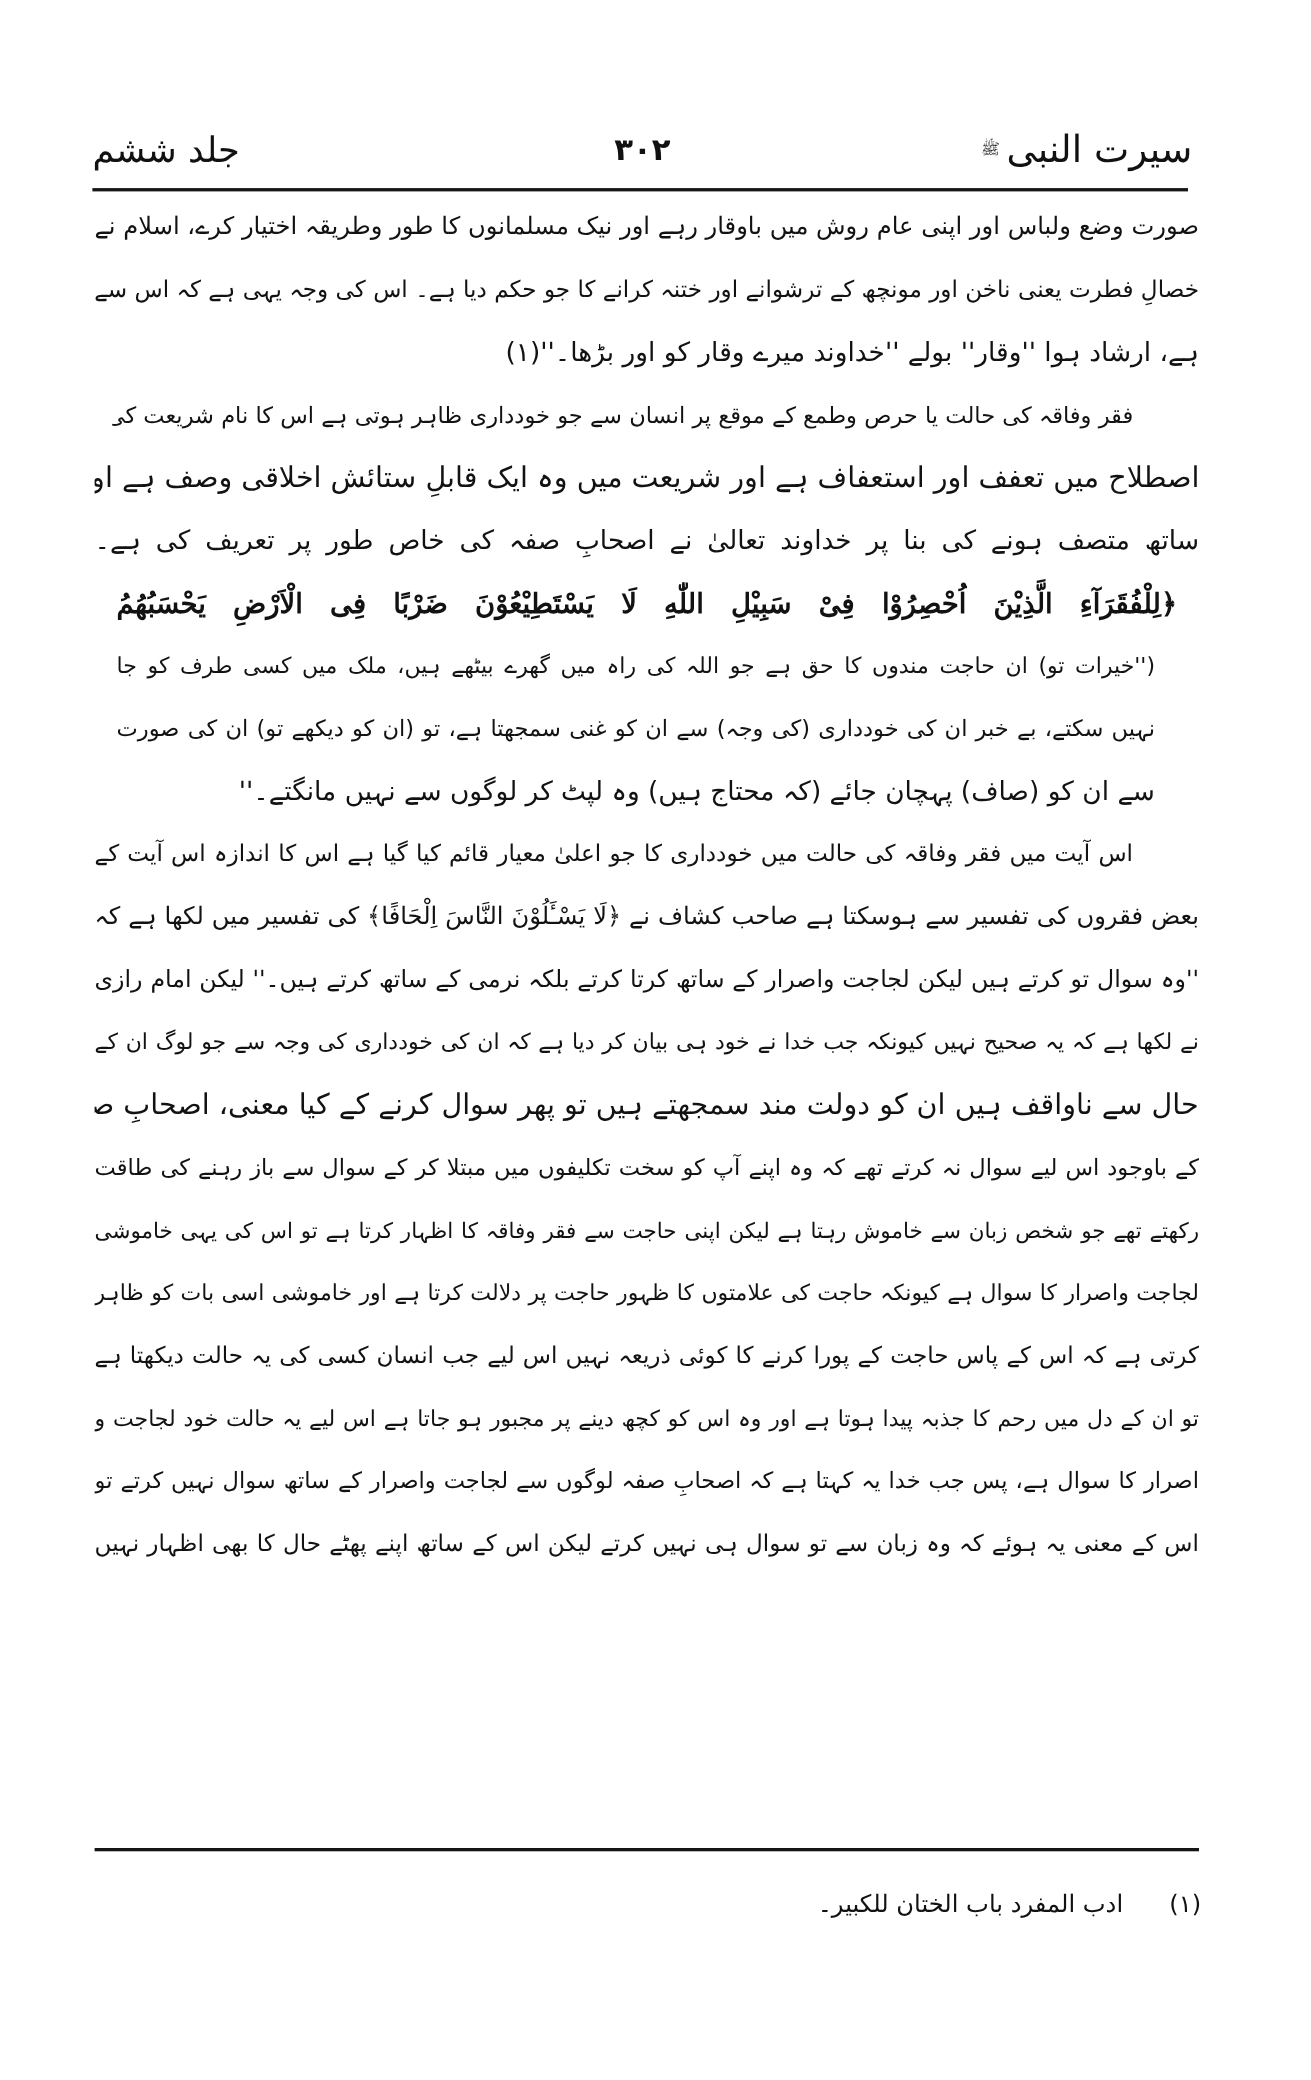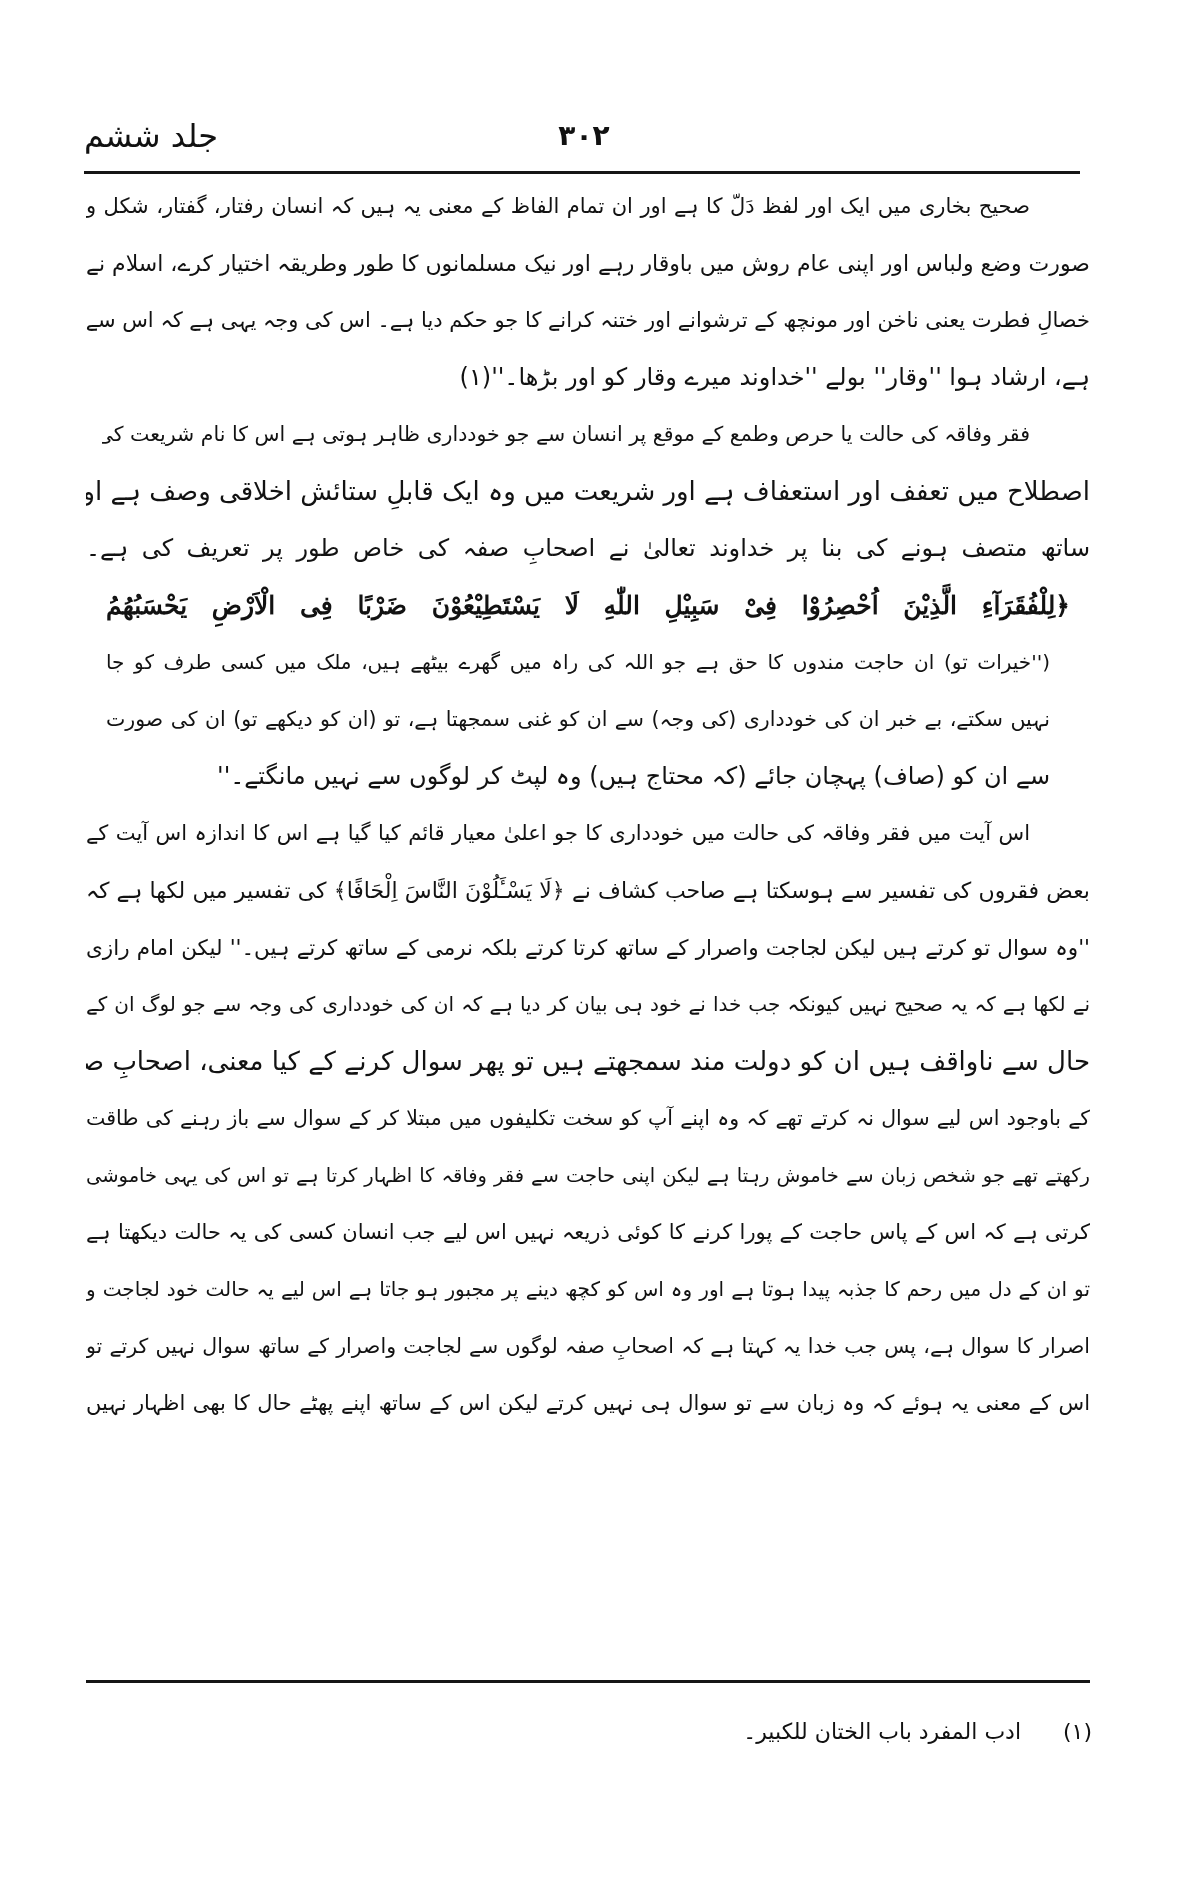--- a/index.html
+++ b/index.html
@@ -127,29 +127,31 @@
       margin-left: 42px;
       direction: ltr;
     }
   </style>
 </head>
 <body>
 
 <div class="page">
 
   <div class="header">
+    <div class="book-title">
+      <span>سیرت النبی</span><span class="honorific">ﷺ</span>
+    </div>
     <div class="page-number">۳۰۲</div>
     <div class="volume">جلد ششم</div>
   </div>
   <div class="header-rule"></div>
 
   <div class="body-text">
 
     <div>
-      <div class="line indent" style="font-size: 21px;">صحیح بخاری میں ایک اور لفظ  دَلّ  کا ہے اور ان تمام الفاظ کے معنی یہ ہیں کہ انسان رفتار، گفتار، شکل و</div>
       <div class="line" style="font-size: 22px;">صورت وضع ولباس اور اپنی عام روش میں باوقار رہے اور نیک مسلمانوں کا طور وطریقہ اختیار کرے، اسلام نے</div>
       <div class="line" style="font-size: 21px;">خصالِ فطرت یعنی ناخن اور مونچھ کے ترشوانے اور ختنہ کرانے کا جو حکم دیا ہے۔ اس کی وجہ یہی ہے کہ اس سے</div>
       <div class="line last">ہے، ارشاد ہوا ''وقار'' بولے ''خداوند میرے وقار کو اور بڑھا۔''(۱)</div>
     </div>
 
     <div>
       <div class="line indent" style="font-size: 20.5px; margin-left: 16px;">فقر وفاقہ کی حالت یا حرص وطمع کے موقع پر انسان سے جو خودداری ظاہر ہوتی ہے اس کا نام شریعت کی</div>
       <div class="line" style="font-size: 26px;">اصطلاح میں تعفف اور استعفاف ہے اور شریعت میں وہ ایک قابلِ ستائش اخلاقی وصف ہے اور اسی وصف کے</div>
       <div class="line">ساتھ متصف ہونے کی بنا پر خداوند تعالیٰ نے اصحابِ صفہ کی خاص طور پر تعریف کی ہے۔</div>
 
@@ -166,20 +168,21 @@
     </div>
 
     <div>
       <div class="line indent" style="font-size: 21px;">اس آیت میں فقر وفاقہ کی حالت میں خودداری کا جو اعلیٰ معیار قائم کیا گیا ہے اس کا اندازہ اس آیت کے</div>
       <div class="line" style="font-size: 22px;">بعض فقروں کی تفسیر سے ہوسکتا ہے صاحب کشاف نے ﴿لَا يَسْـَٔلُوْنَ النَّاسَ اِلْحَافًا﴾ کی تفسیر میں لکھا ہے کہ</div>
       <div class="line" style="font-size: 21.5px;">''وہ سوال تو کرتے ہیں لیکن لجاجت واصرار کے ساتھ کرتا کرتے بلکہ نرمی کے ساتھ کرتے ہیں۔'' لیکن امام رازی</div>
       <div class="line" style="font-size: 20px;">نے لکھا ہے کہ یہ صحیح نہیں کیونکہ جب خدا نے خود ہی بیان کر دیا ہے کہ ان کی خودداری کی وجہ سے جو لوگ ان کے</div>
       <div class="line" style="font-size: 26px;">حال سے ناواقف ہیں ان کو دولت مند سمجھتے ہیں تو پھر سوال کرنے کے کیا معنی، اصحابِ صفہ صاحب احتیاج ہونے</div>
       <div class="line" style="font-size: 20.5px;">کے باوجود اس لیے سوال نہ کرتے تھے کہ وہ اپنے آپ کو سخت تکلیفوں میں مبتلا کر کے سوال سے باز رہنے کی طاقت</div>
       <div class="line" style="font-size: 19.5px;">رکھتے تھے جو شخص زبان سے خاموش رہتا ہے لیکن اپنی حاجت سے فقر وفاقہ کا اظہار کرتا ہے تو اس کی یہی خاموشی</div>
+      <div class="line" style="font-size: 20px;">لجاجت واصرار کا سوال ہے کیونکہ حاجت کی علامتوں کا ظہور حاجت پر دلالت کرتا ہے اور خاموشی اسی بات کو ظاہر</div>
       <div class="line" style="font-size: 21px;">کرتی ہے کہ اس کے پاس حاجت کے پورا کرنے کا کوئی ذریعہ نہیں اس لیے جب انسان کسی کی یہ حالت دیکھتا ہے</div>
       <div class="line" style="font-size: 20px;">تو ان کے دل میں رحم کا جذبہ پیدا ہوتا ہے اور وہ اس کو کچھ دینے پر مجبور ہو جاتا ہے اس لیے یہ حالت خود لجاجت و</div>
       <div class="line" style="font-size: 20.5px;">اصرار کا سوال ہے، پس جب خدا یہ کہتا ہے کہ اصحابِ صفہ لوگوں سے لجاجت واصرار کے ساتھ سوال نہیں کرتے تو</div>
       <div class="line" style="font-size: 21px;">اس کے معنی یہ ہوئے کہ وہ زبان سے تو سوال ہی نہیں کرتے لیکن اس کے ساتھ اپنے پھٹے حال کا بھی اظہار نہیں</div>
     </div>
   </div>
 
   <div class="footnote-rule"></div>
 
   <div class="footnote">

